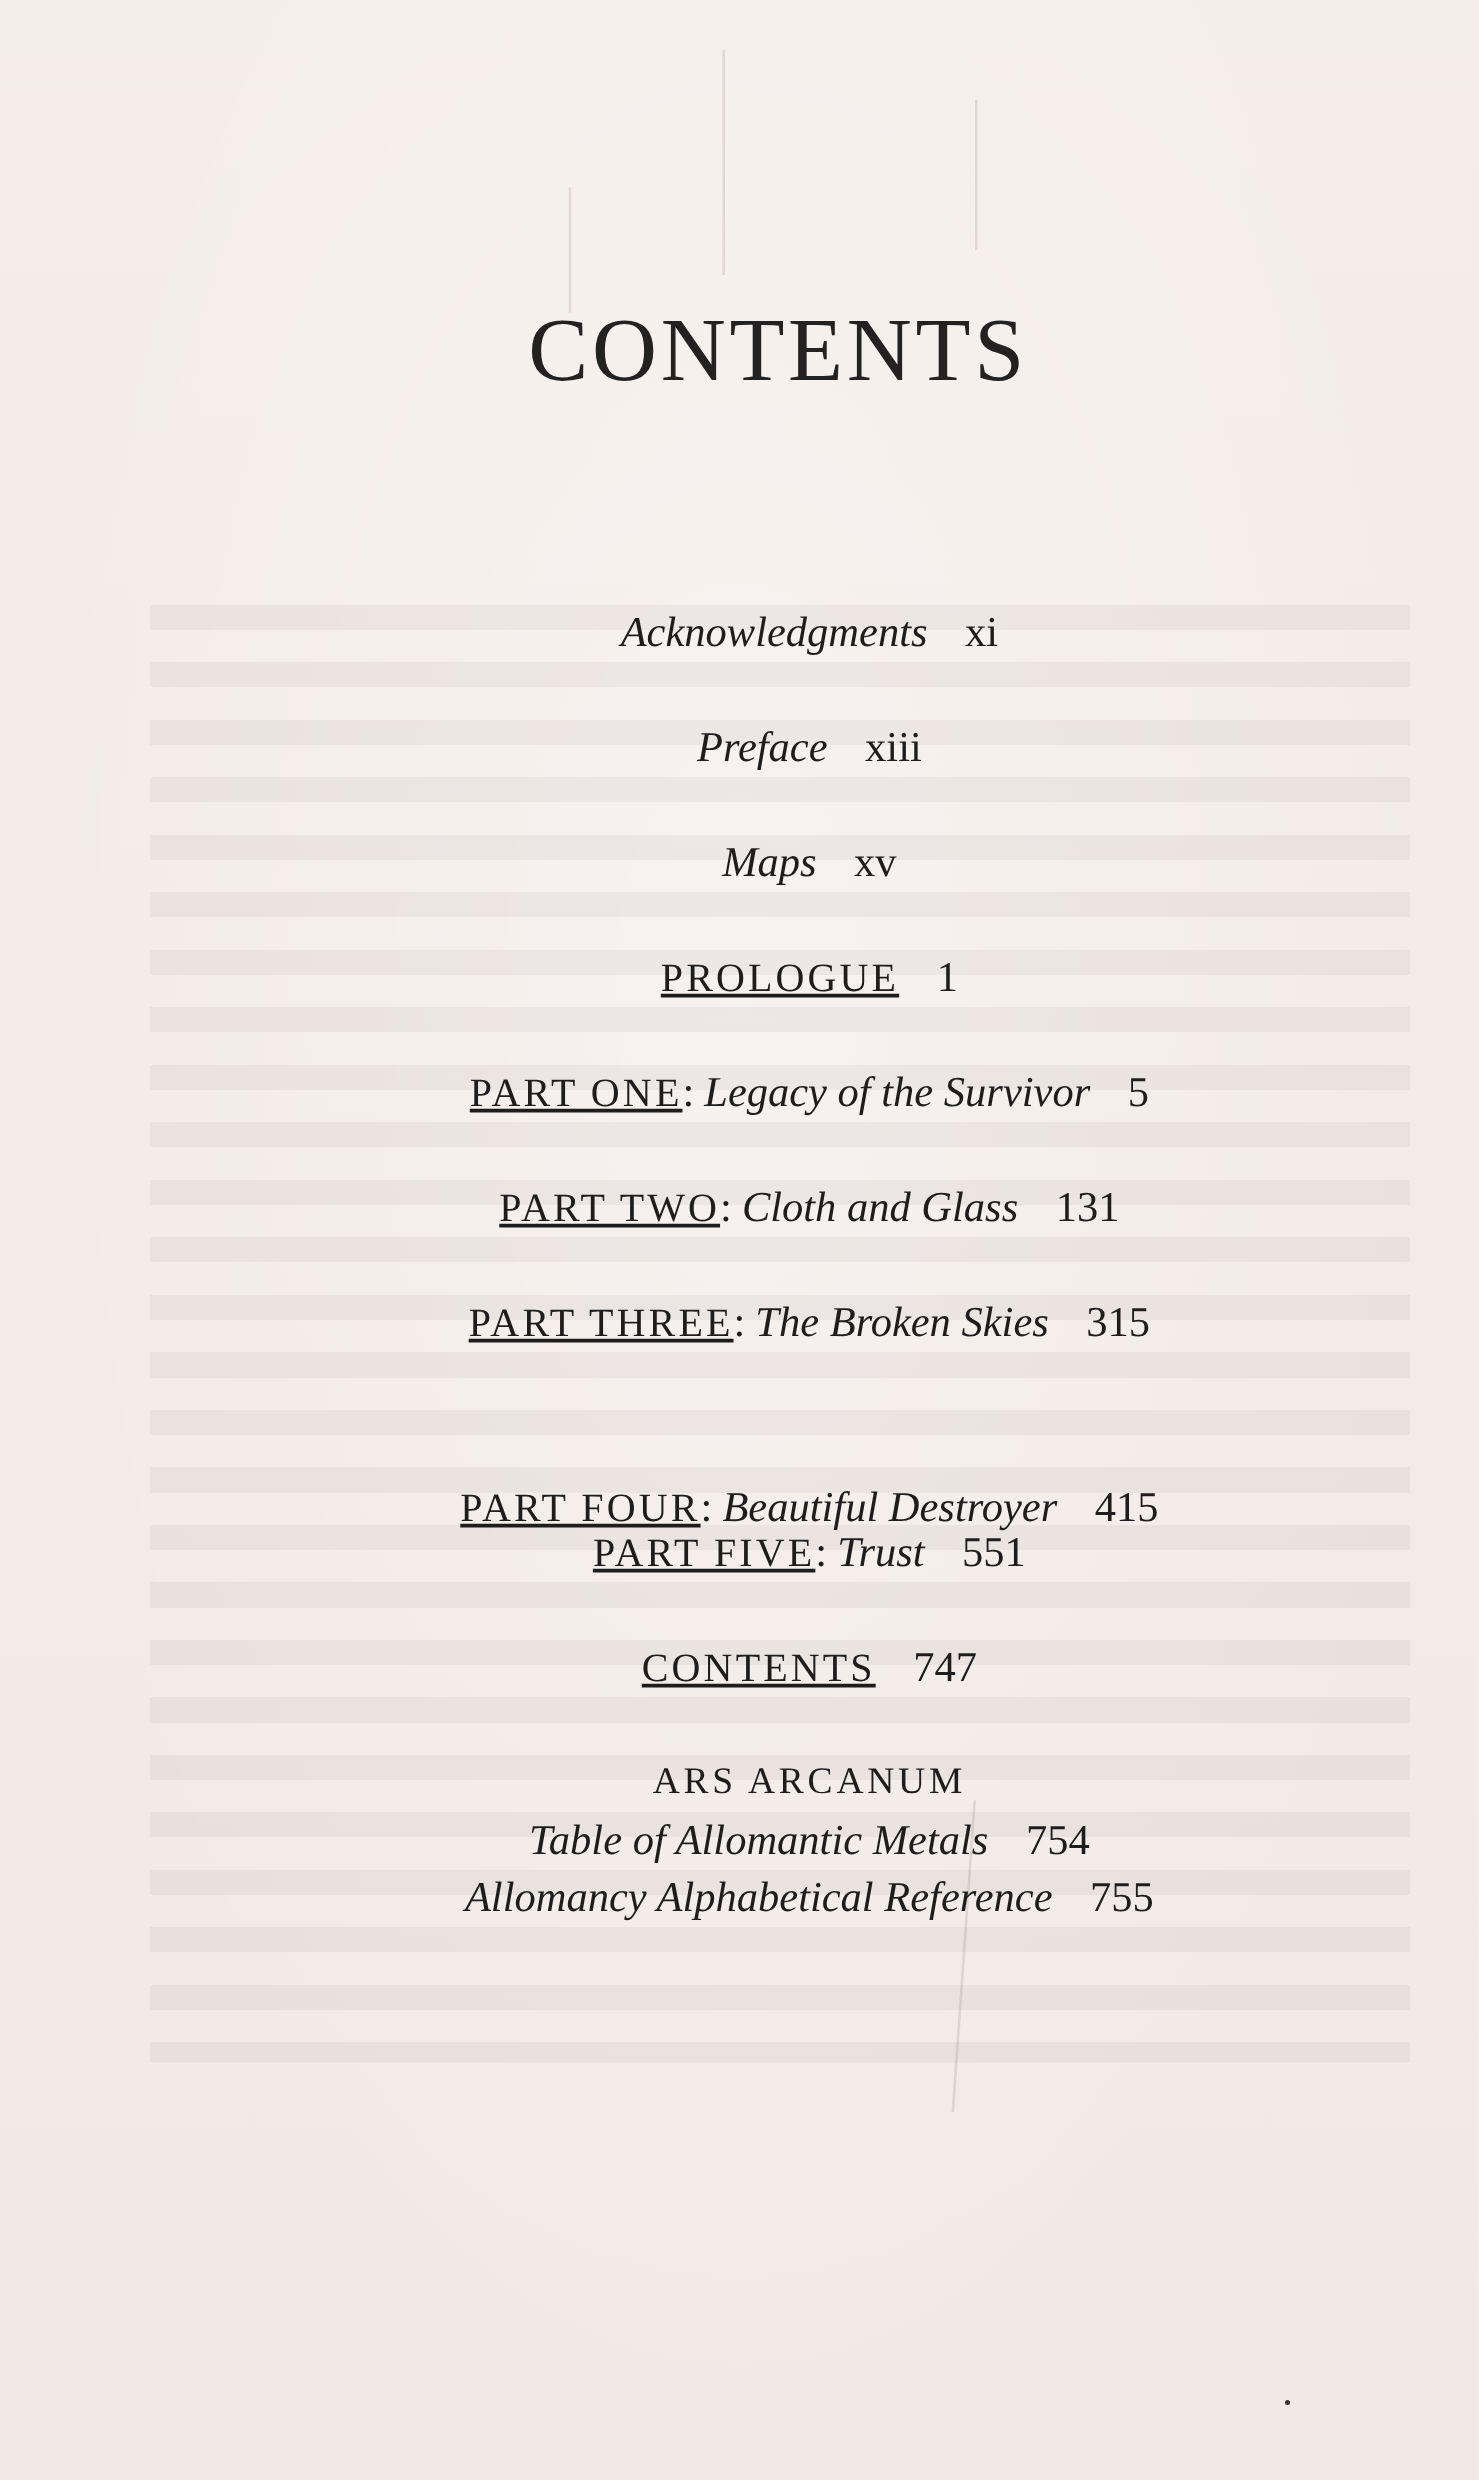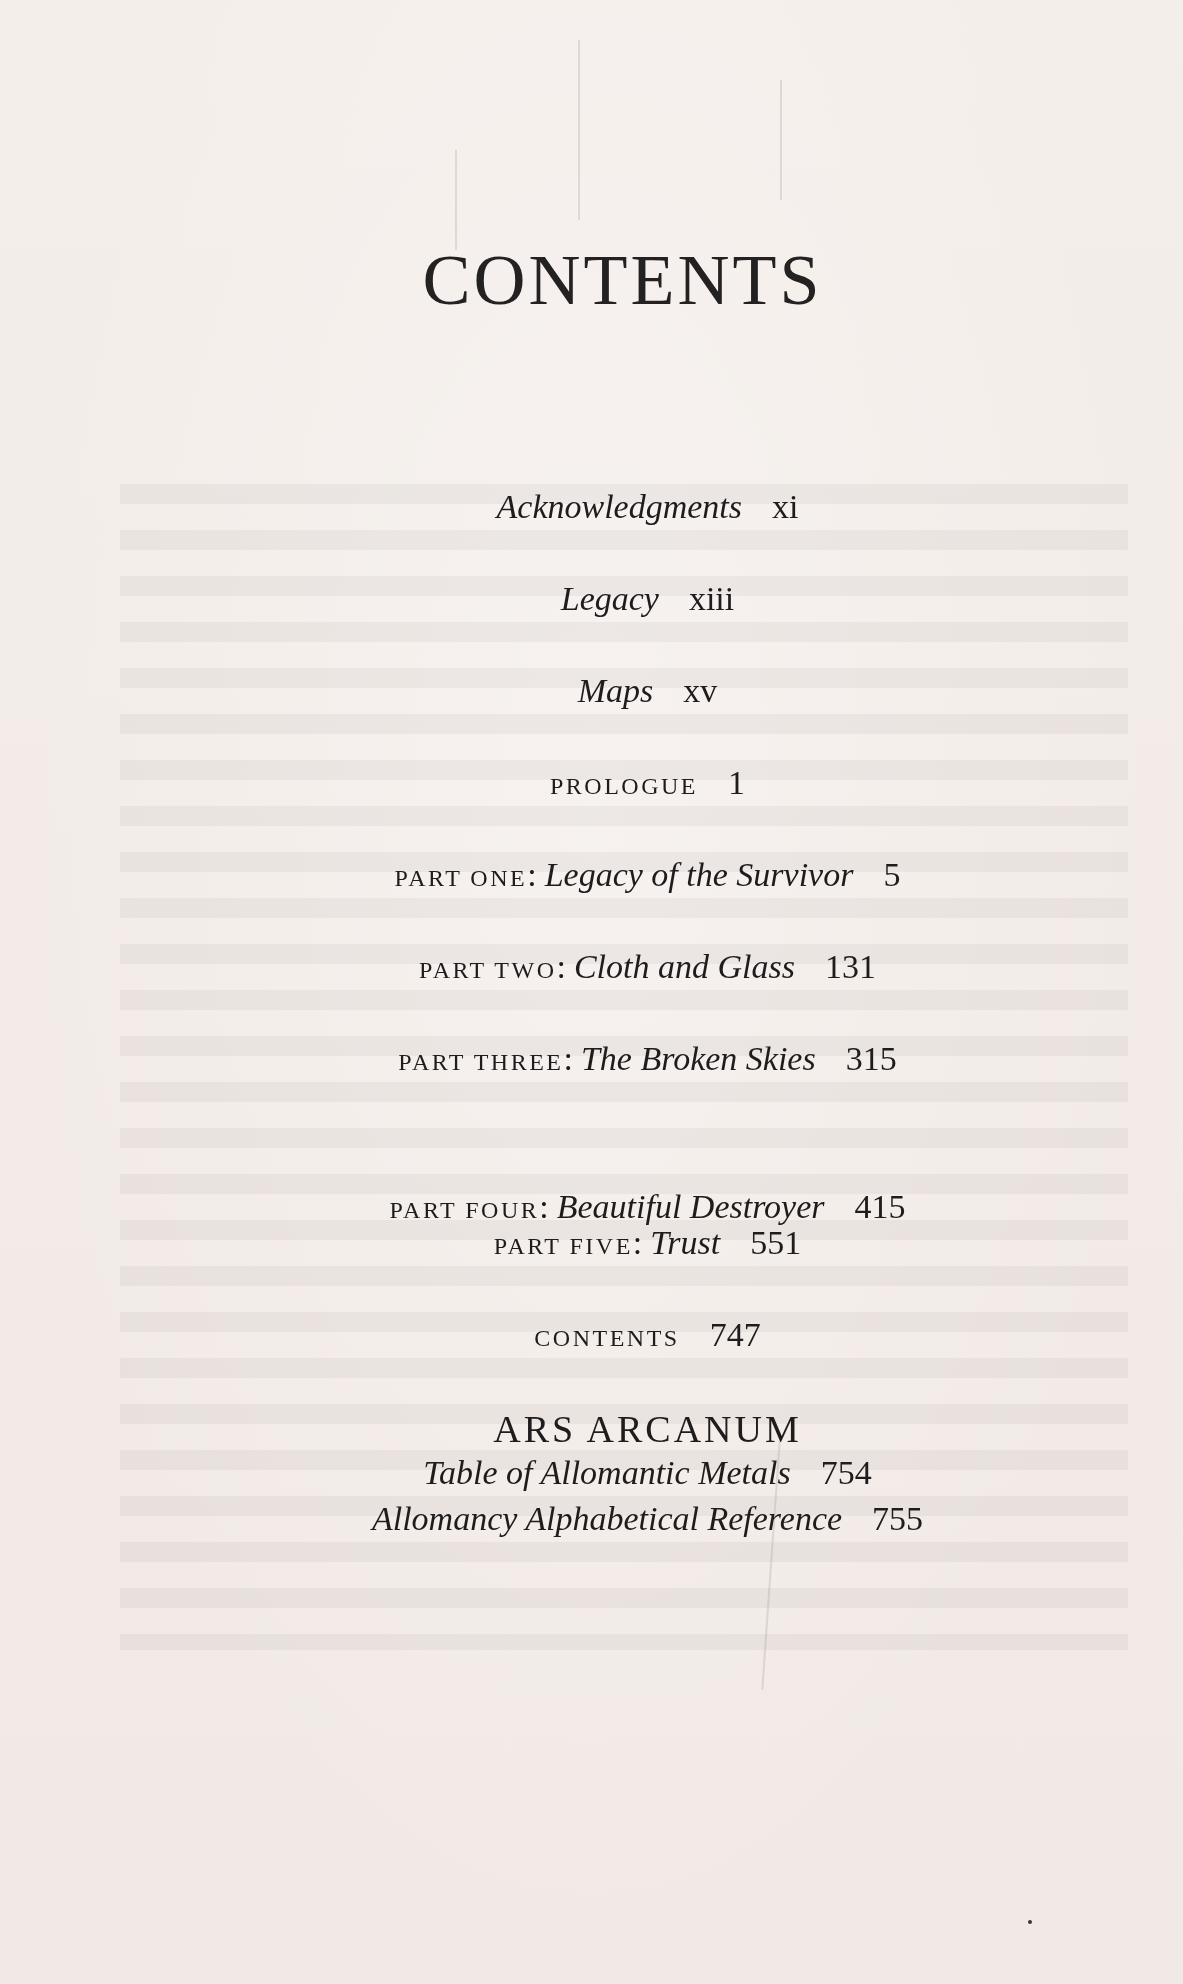--- a/index.html
+++ b/index.html
@@ -73,42 +73,43 @@
       left: 0;
       width: 1183px;
       text-align: center;
       white-space: nowrap;
       line-height: 1;
       padding-left: 40px;
       box-sizing: border-box;
       margin-left: 36px;
     }
     .label-caps {
-      font-size: 24px;
+      font-size: 32px;
       letter-spacing: 2.5px;
+      text-decoration: underline;
     }
     .label-italic {
       font-style: italic;
       font-size: 34px;
     }
     .label-italic-sm {
       font-style: italic;
       font-size: 34px;
     }
     .page-num {
       font-size: 34px;
       margin-left: 30px;
     }
     .colon {
       font-size: 34px;
       letter-spacing: 0;
       margin-right: 8px;
     }
     .section-heading {
-      font-size: 38px;
+      font-size: 30px;
       letter-spacing: 3px;
     }
     .dot {
       position: absolute;
       width: 4px;
       height: 4px;
       border-radius: 50%;
       background: #3a3434;
     }
   </style>
@@ -124,21 +125,21 @@
 <div class="dot" style="left:1028px; top:1920px;"></div>
 
 <h1 class="page-title">CONTENTS</h1>
 
 <div class="toc">
 
   <div class="toc-line" style="top:490px;">
     <span class="label-italic">Acknowledgments</span><span class="page-num">xi</span>
   </div>
   <div class="toc-line" style="top:582px;">
-    <span class="label-italic">Legacy</span><span class="page-num">xiii</span>
+    <span class="label-italic">Preface</span><span class="page-num">xiii</span>
   </div>
   <div class="toc-line" style="top:674px;">
     <span class="label-italic">Maps</span><span class="page-num">xv</span>
   </div>
 
   <div class="toc-line" style="top:766px;">
     <span class="label-caps">PROLOGUE</span><span class="page-num">1</span>
   </div>
 
   <div class="toc-line" style="top:858px;text-align:center;">

